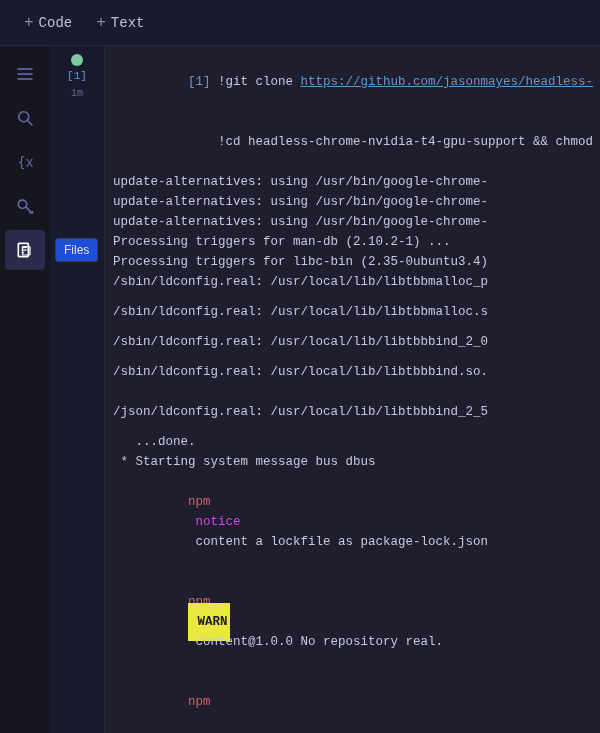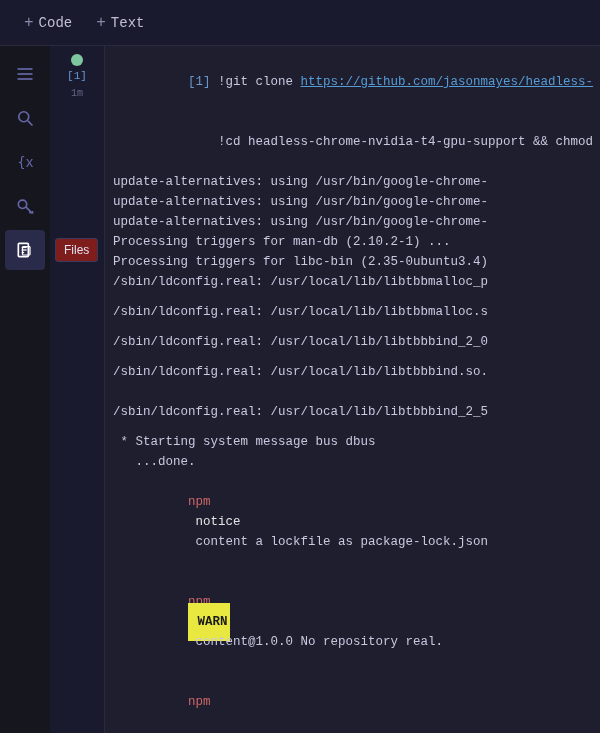--- a/index.html
+++ b/index.html
@@ -91,21 +91,21 @@
       height: 20px;
       fill: currentColor;
     }
 
     
     .tooltip {
       position: absolute;
       left: 50px;
       top: 50%;
       transform: translateY(-50%);
-      background: #7f1d1d;
+      background: #1d4ed8;
       color: #e0e0f0;
       font-family: 'Segoe UI', sans-serif;
       font-size: 12px;
       padding: 4px 8px;
       border-radius: 3px;
       white-space: nowrap;
       z-index: 100;
       border: 1px solid #3a3a5e;
       pointer-events: none;
     }
@@ -273,27 +273,27 @@
         <div class="code-line">Processing triggers for libc-bin (2.35-0ubuntu3.4)</div>
         <div class="code-line">/sbin/ldconfig.real: /usr/local/lib/libtbbmalloc_p</div>
         <div class="empty-line"></div>
         <div class="code-line">/sbin/ldconfig.real: /usr/local/lib/libtbbmalloc.s</div>
         <div class="empty-line"></div>
         <div class="code-line">/sbin/ldconfig.real: /usr/local/lib/libtbbbind_2_0</div>
         <div class="empty-line"></div>
         <div class="code-line">/sbin/ldconfig.real: /usr/local/lib/libtbbbind.so.</div>
         <div class="empty-line"></div>
         <div class="empty-line"></div>
-        <div class="code-line">/sbin/ldconfig.real: /usr/local/lib/libtbbbind_2_5</div>
-        <div class="empty-line"></div>
+        <div class="code-line">/json/ldconfig.real: /usr/local/lib/libtbbbind_2_5</div>
+        <div class="empty-line"></div>
+        <div class="code-line">   ...done.</div>
         <div class="code-line"> * Starting system message bus dbus</div>
-        <div class="code-line">   ...done.</div>
         <div class="code-line notice-line">
           <span style="color:#cc6666;">npm</span>
-          <span style="color:#e5e5e5;"> notice</span>
+          <span style="color:#d946ef;"> notice</span>
           <span> content a lockfile as package-lock.json</span>
         </div>
         <div class="code-line warn-line">
           <span style="color:#cc6666;">npm</span>
           <span style="background:#e8e840;color:#1a1a1a;padding:12px 2px;font-weight:bold;"> WARN</span>
           <span> content@1.0.0 No repository real.</span>
         </div>
         <div class="code-line warn-line">
           <span style="color:#cc6666;">npm</span>
           

